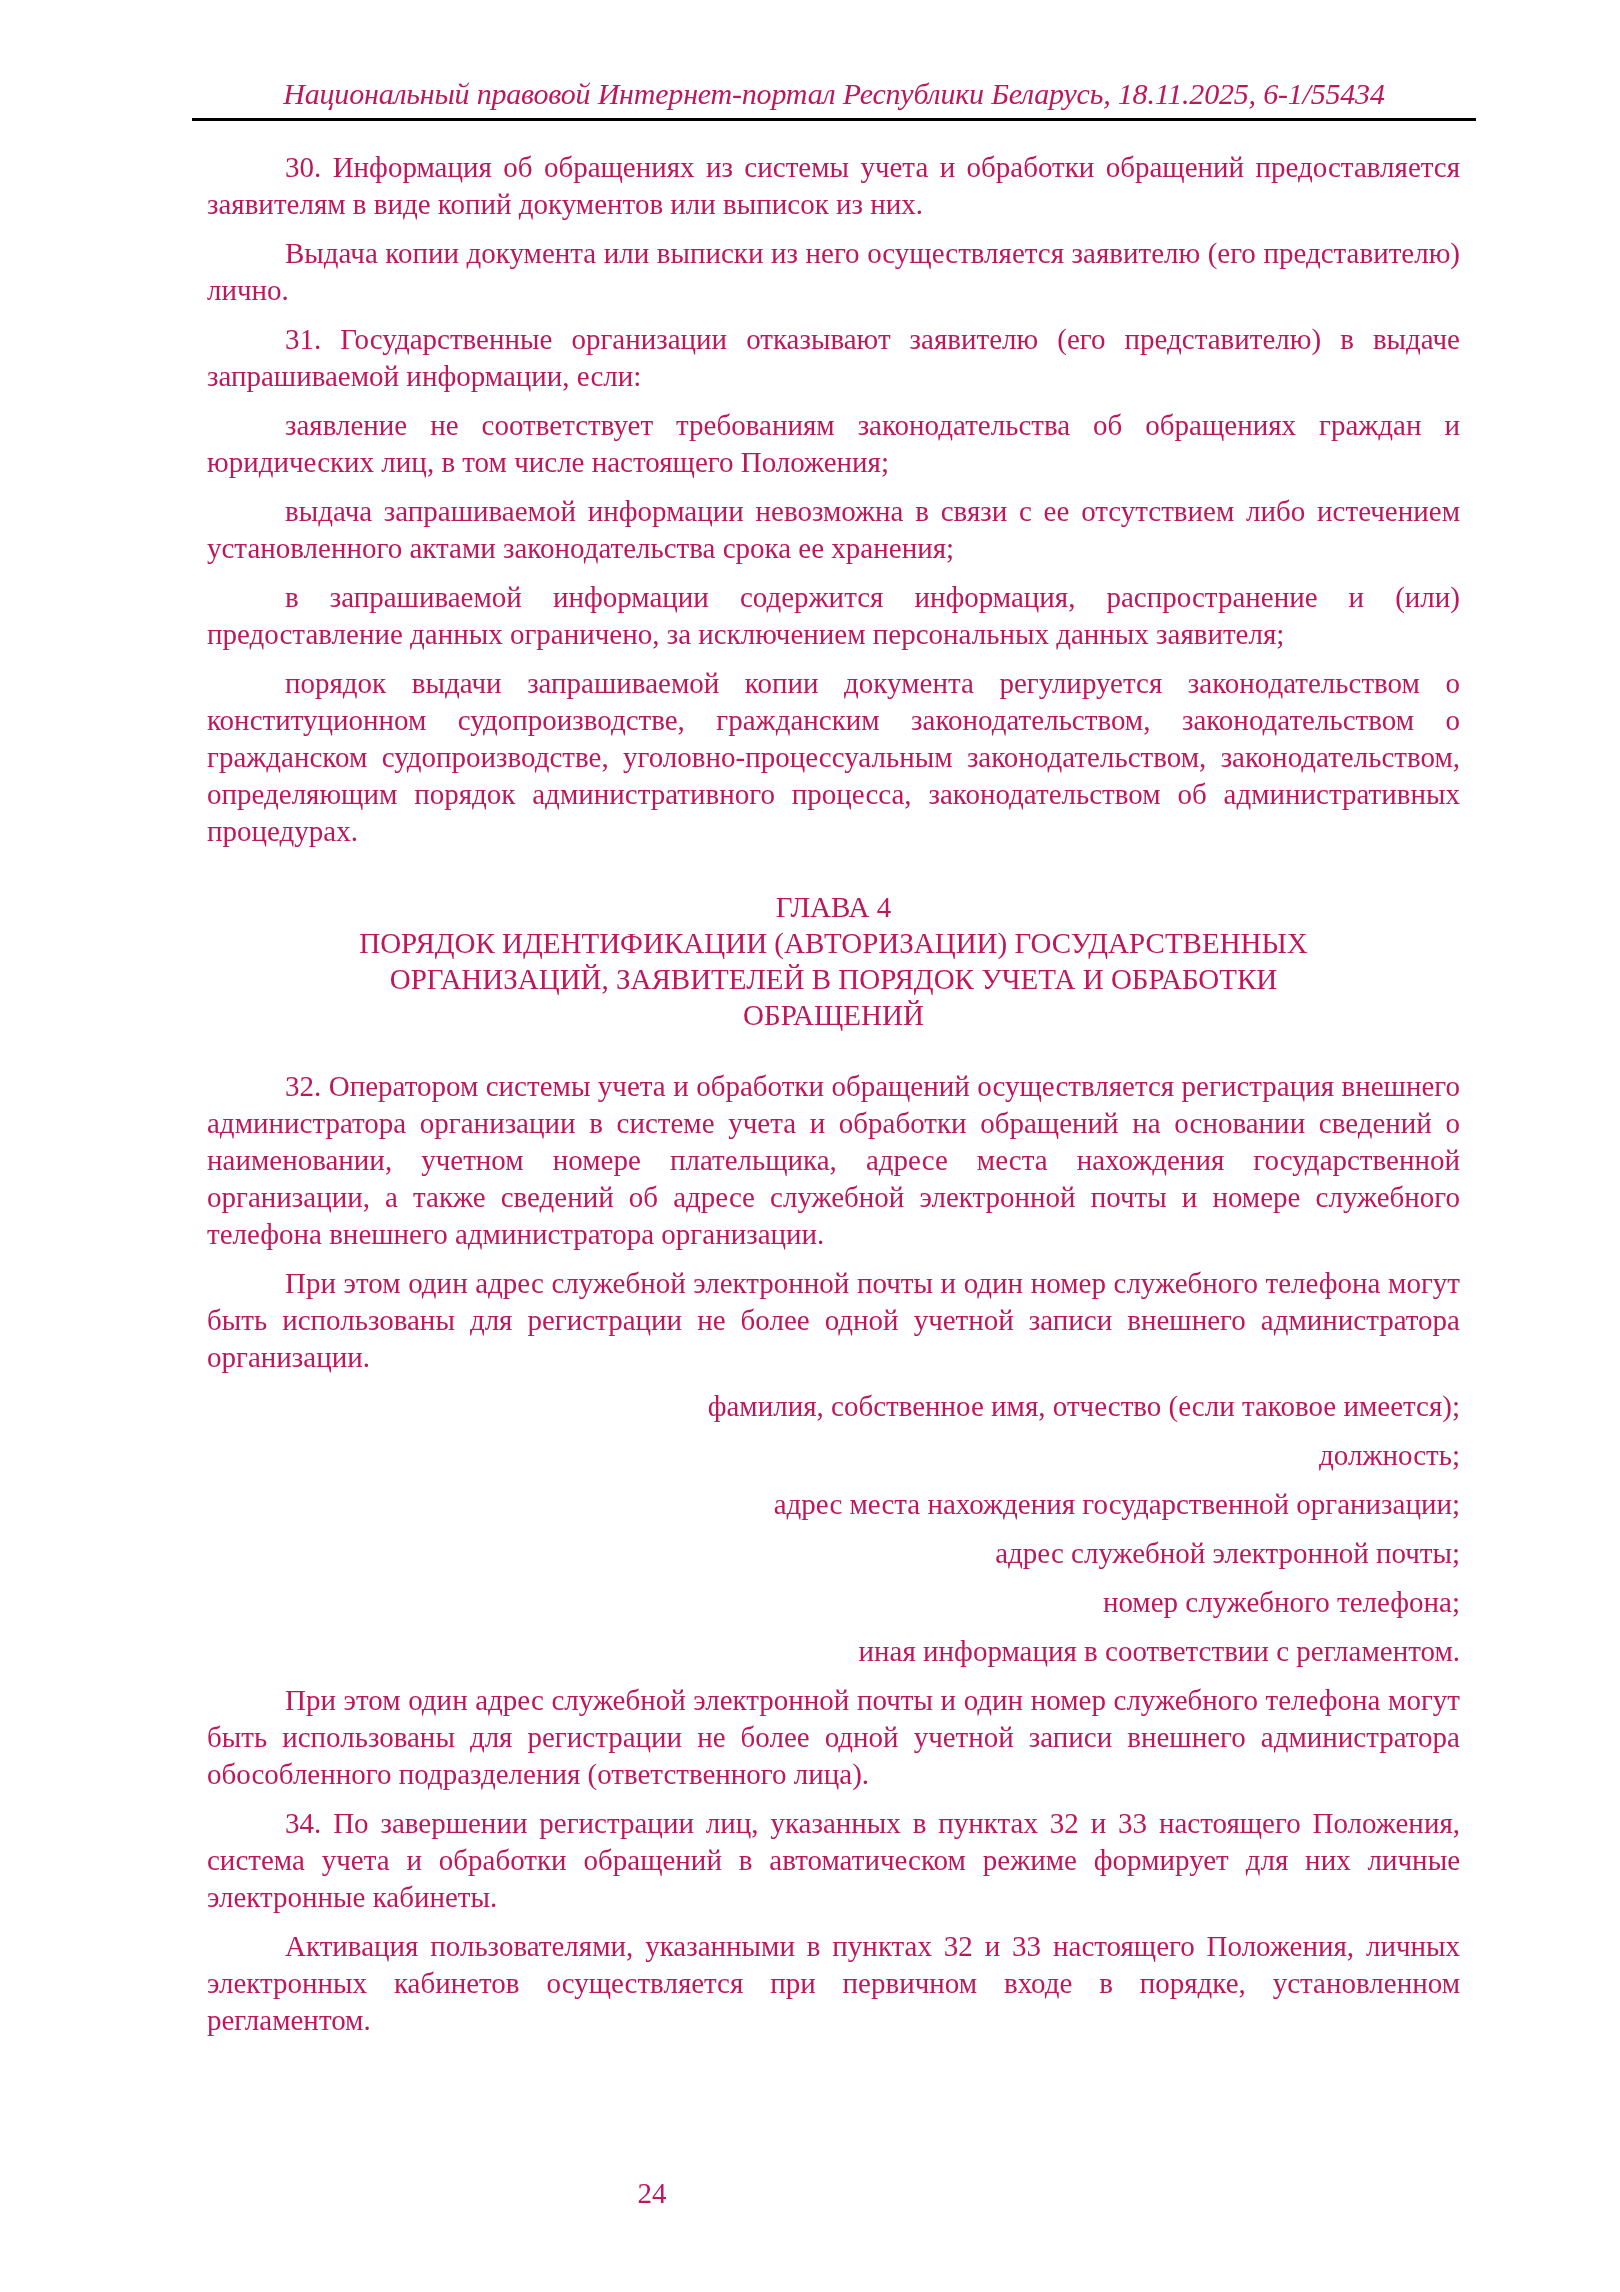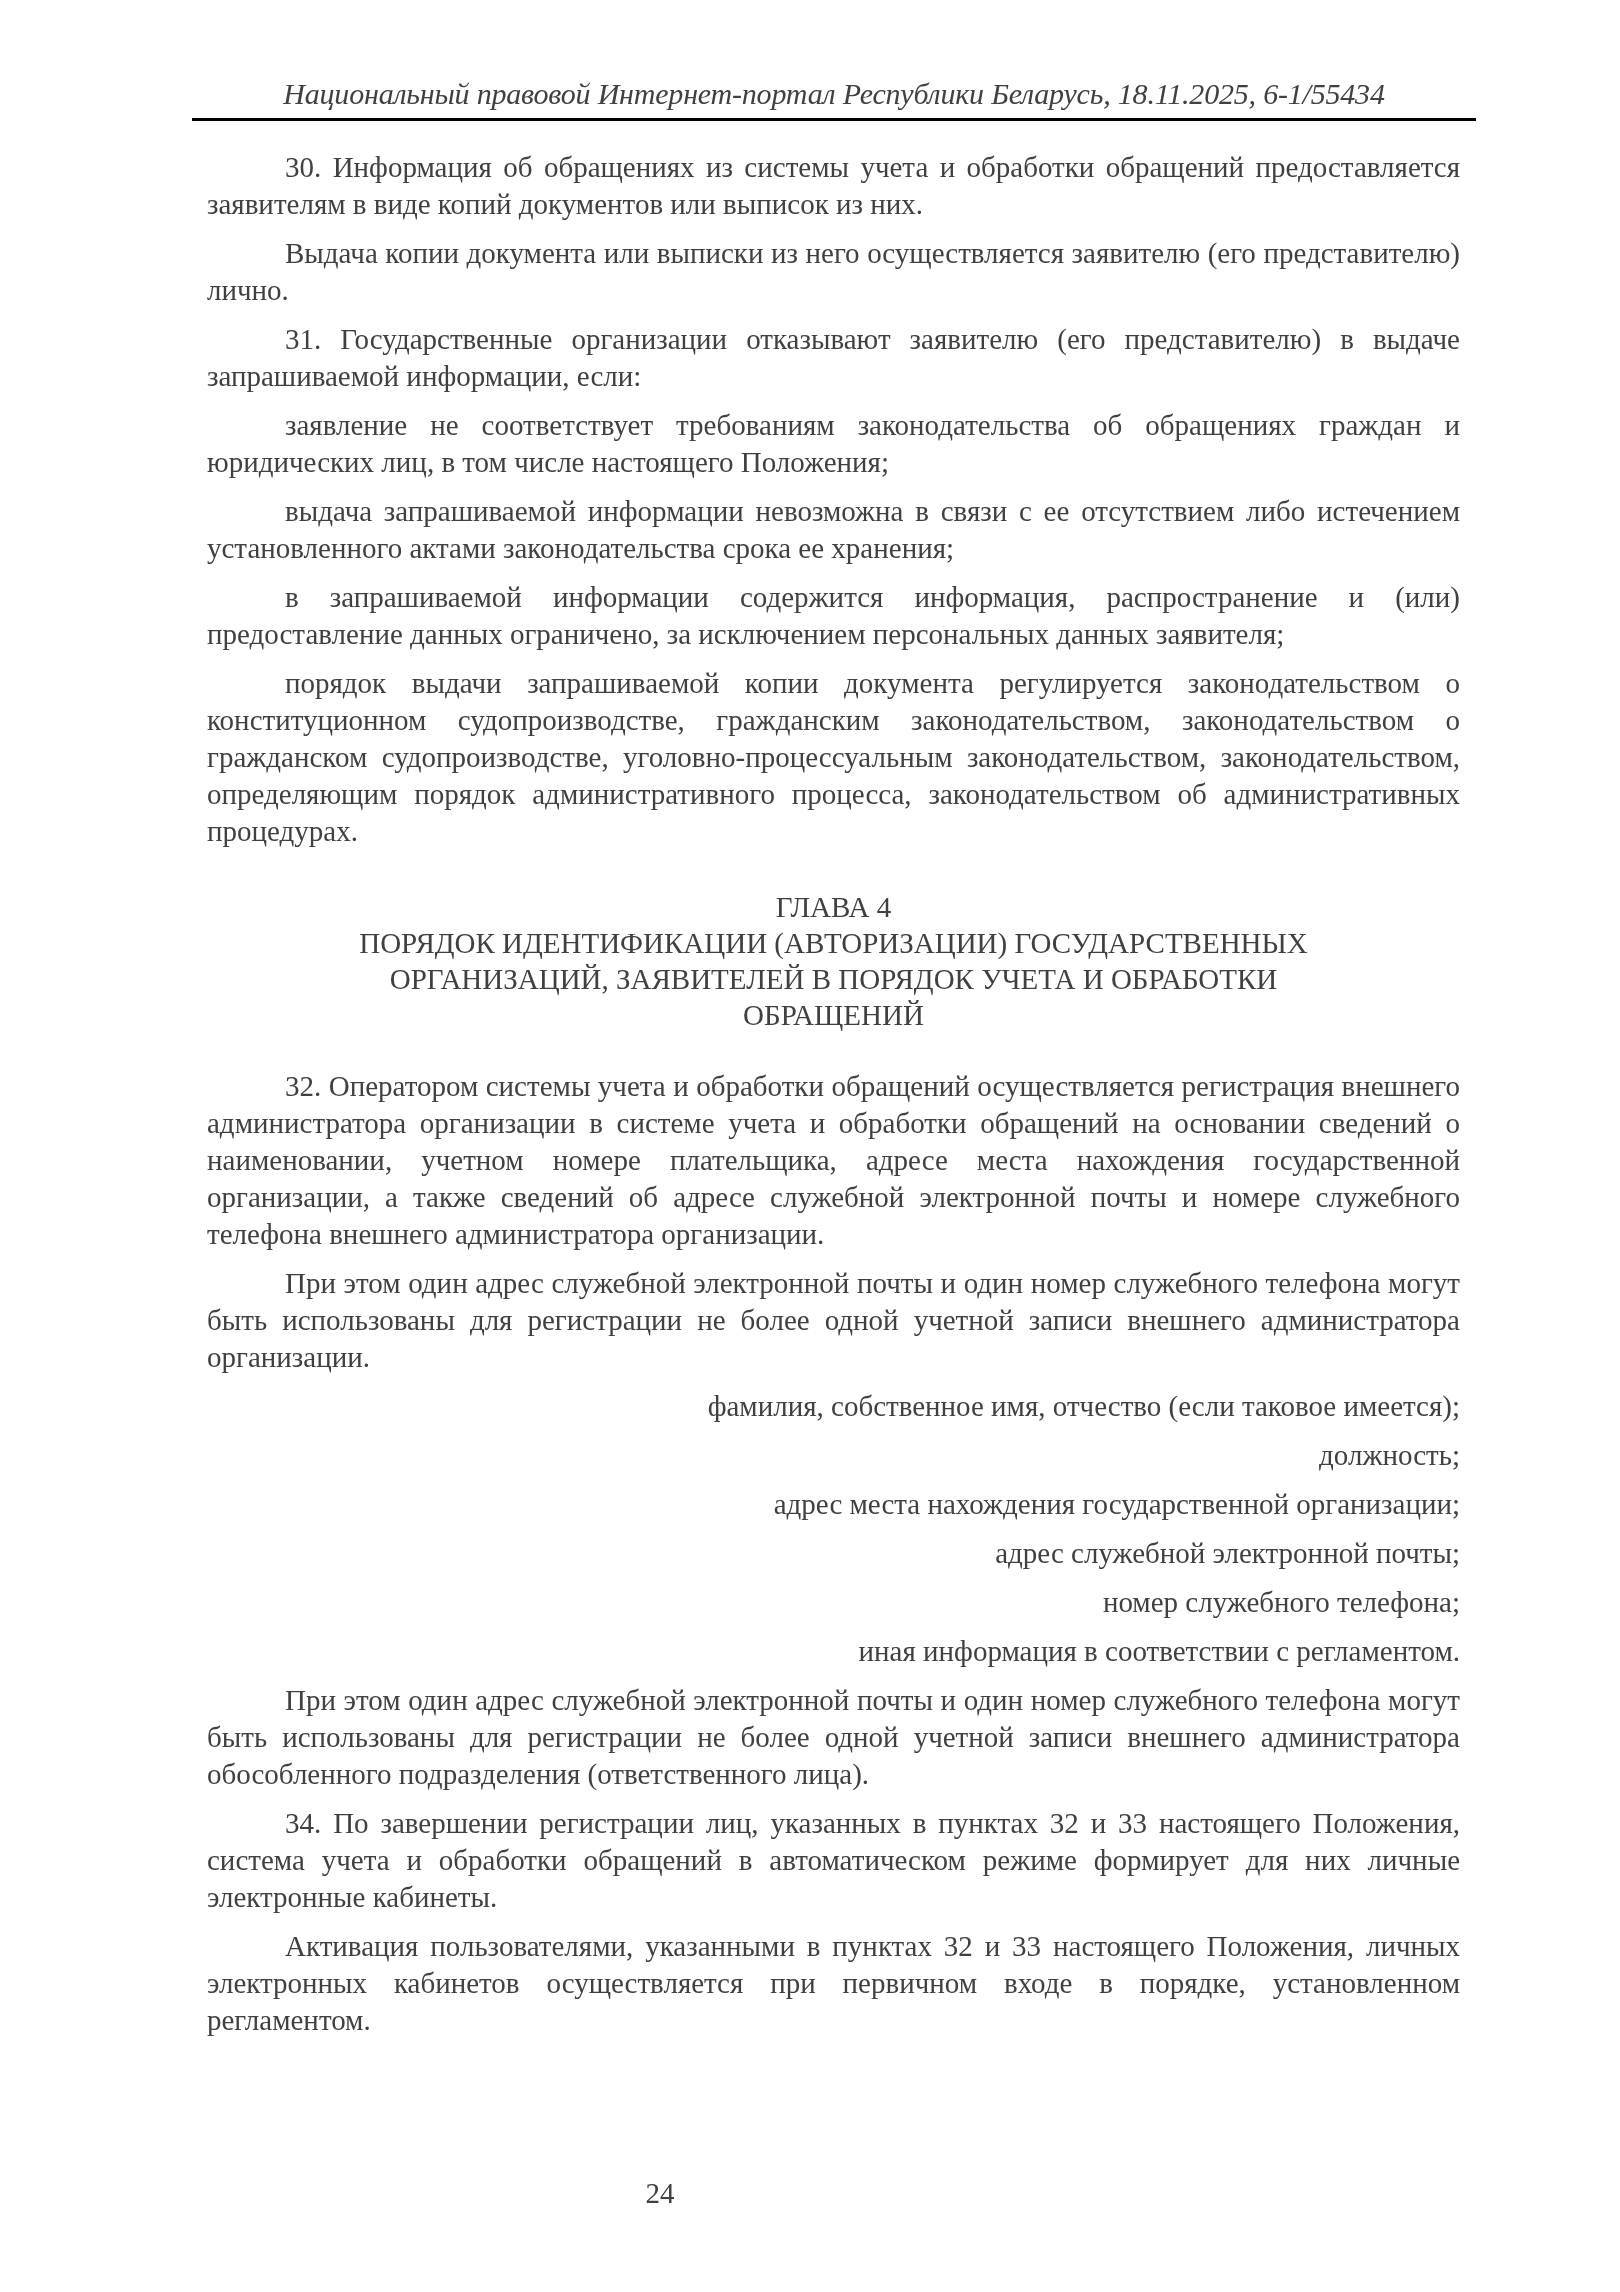--- a/index.html
+++ b/index.html
@@ -1,19 +1,19 @@
 <!DOCTYPE html>
 <html><head>
 <meta charset="utf-8">
 <style>
   html, body { margin: 0; padding: 0; background: #ffffff; }
   body { width: 1620px; height: 2293px; position: relative; overflow: hidden; }
   .page {
     position: absolute; left: 0; top: 0; width: 1620px; height: 2293px;
-    background: #ffffff; color: #404040;
+    background: #ffffff; color: #be185d;
     font-family: "Liberation Serif", "DejaVu Serif", serif;
   }
   .header {
     position: absolute; left: 192px; top: 74px; width: 1284px;
     text-align: center; font-style: italic; font-size: 30px; line-height: 39px;
     letter-spacing: -0.2px; white-space: nowrap;
   }
   .header-rule {
     position: absolute; left: 192px; top: 118px; width: 1284px; height: 2.9px; background: #000;
   }
@@ -24,21 +24,21 @@
   .body p {
     margin: 12px; text-align: justify; text-indent: 78px;
   }
   .body p.list { text-align: right; }
   .chapter {
     margin: 39px 0 35px 0; text-align: center; font-weight: normal;
     font-size: 29px; line-height: 36px;
   }
   .chapter div { text-align: center; }
   .page-number {
-    position: absolute; left: 8px; width: 1304px; top: 2176px;
+    position: absolute; left: 0; width: 1304px; top: 2176px;
     text-align: center; font-size: 29px; line-height: 35px;
   }
 </style>
 </head>
 <body>
 
 <div class="page">
   <div class="header">Национальный правовой Интернет-портал Республики Беларусь, 18.11.2025, 6-1/55434</div>
   <div class="header-rule"></div>
 

